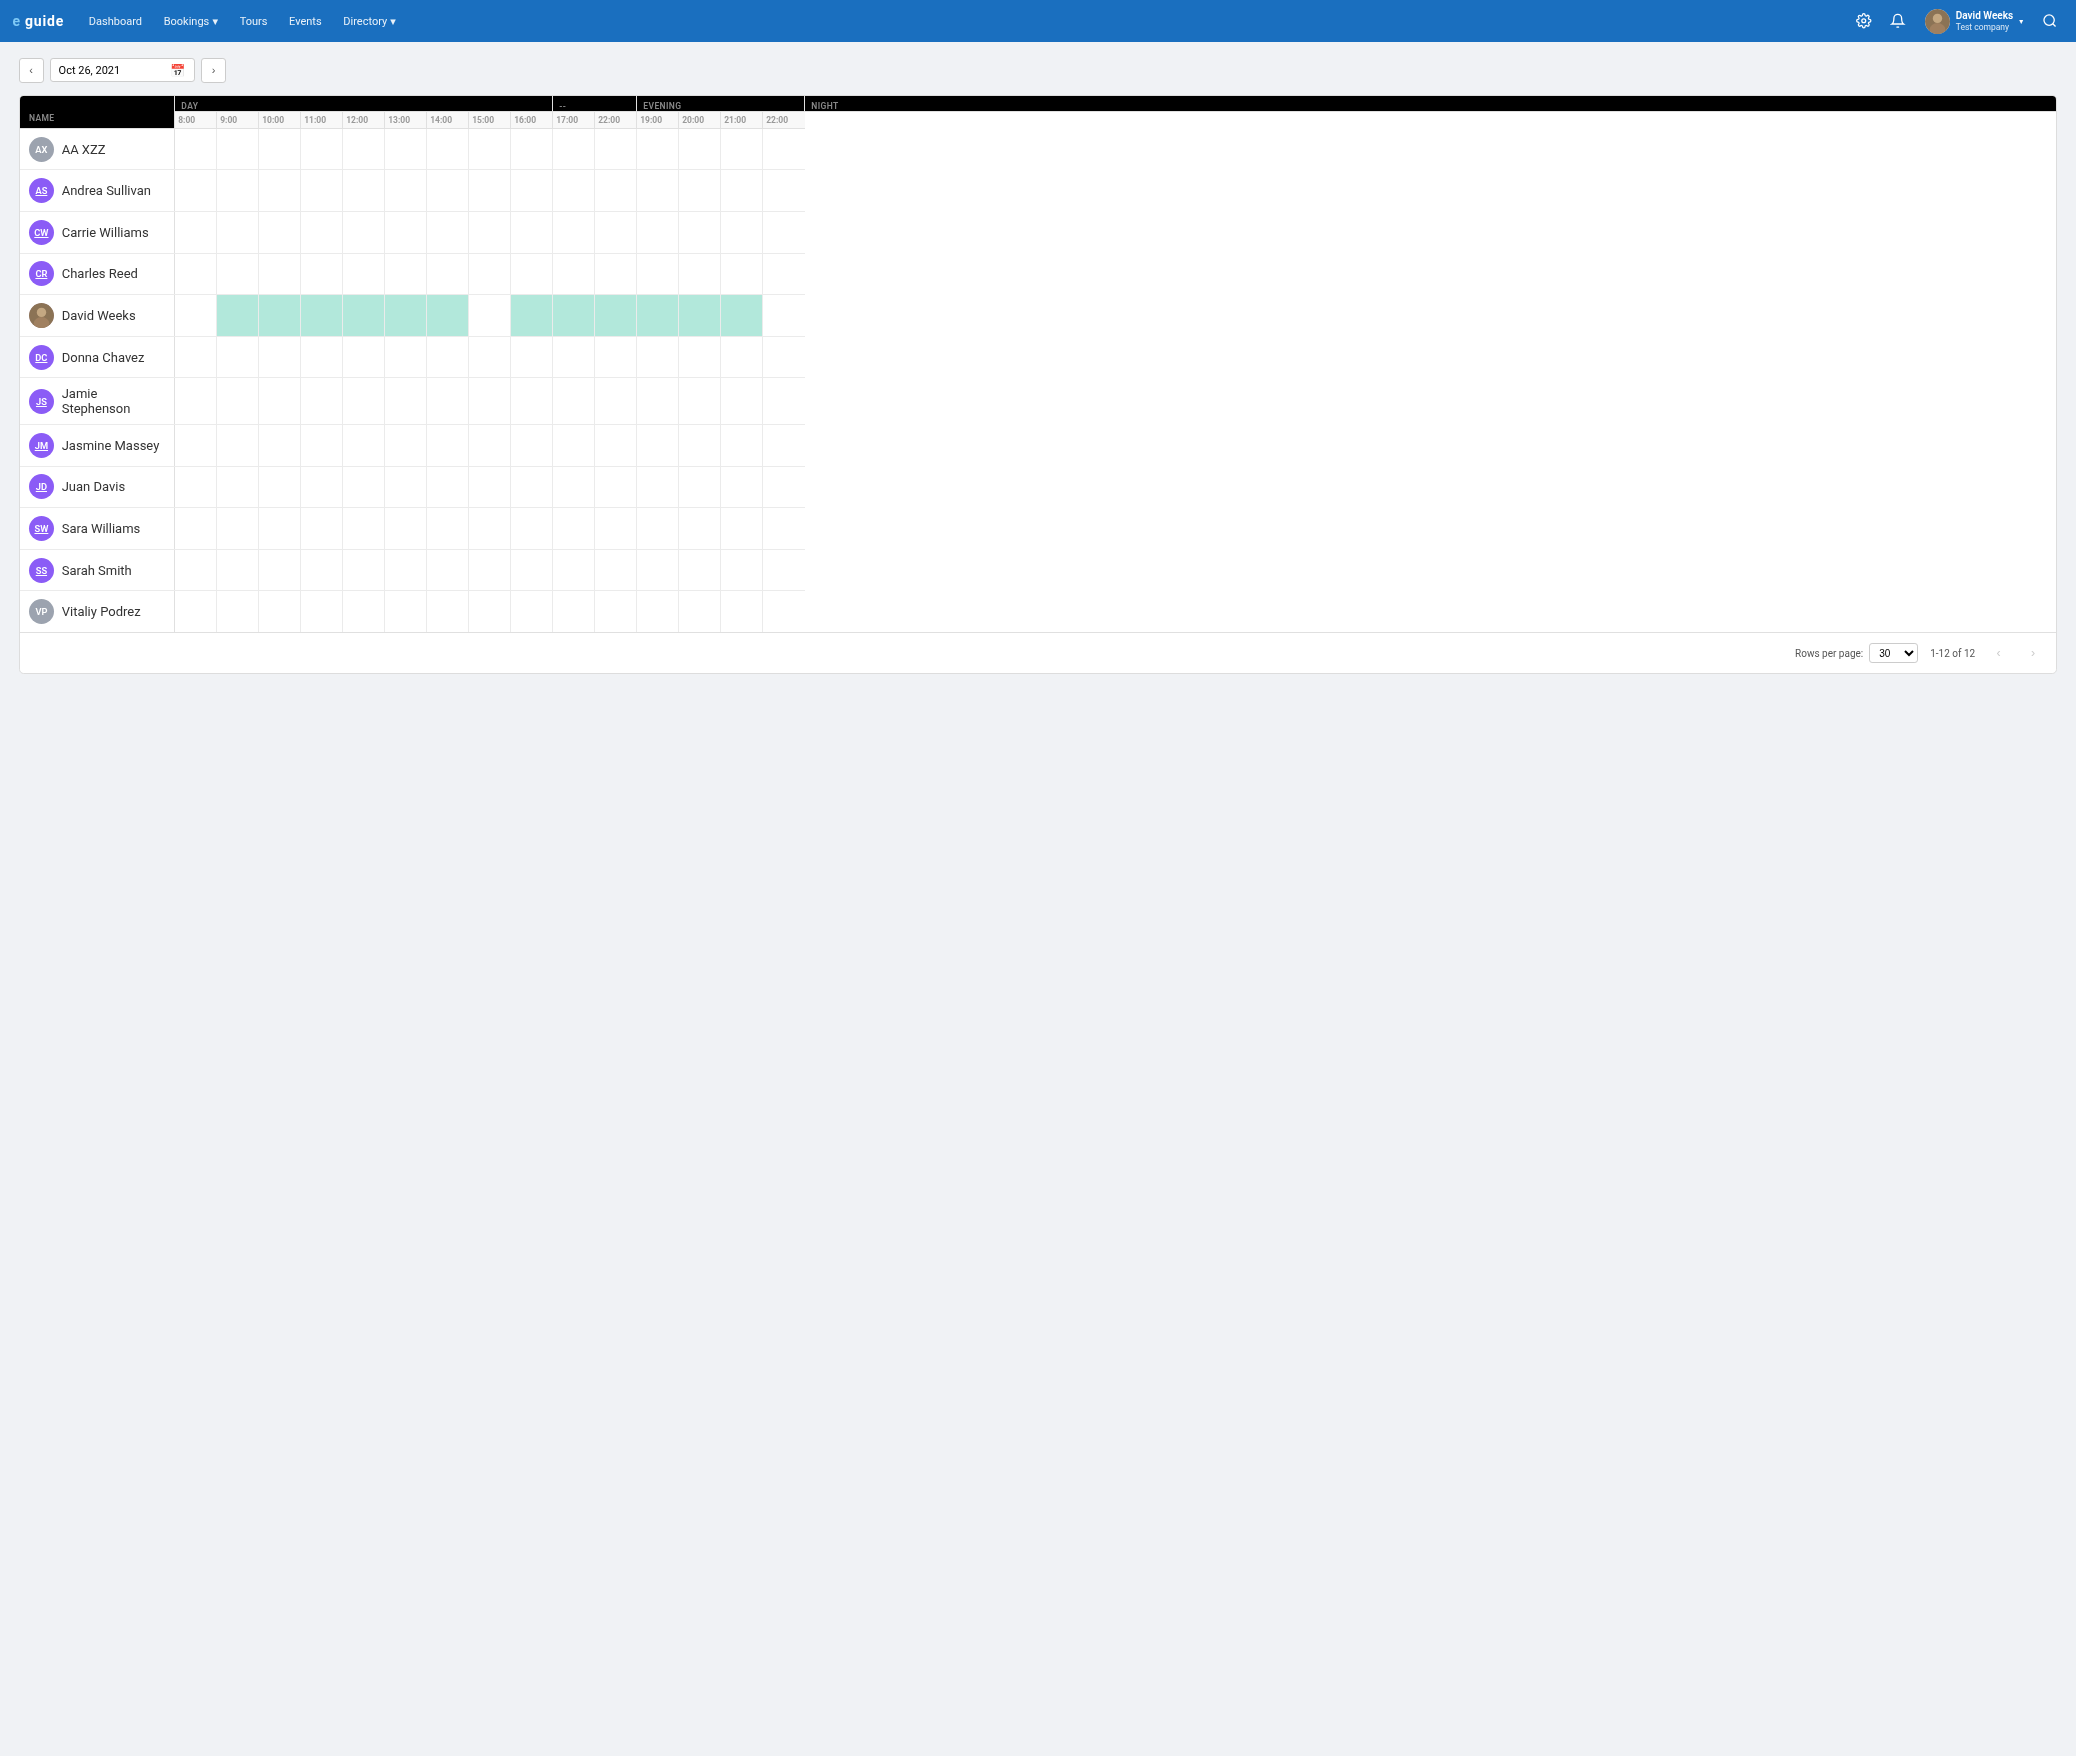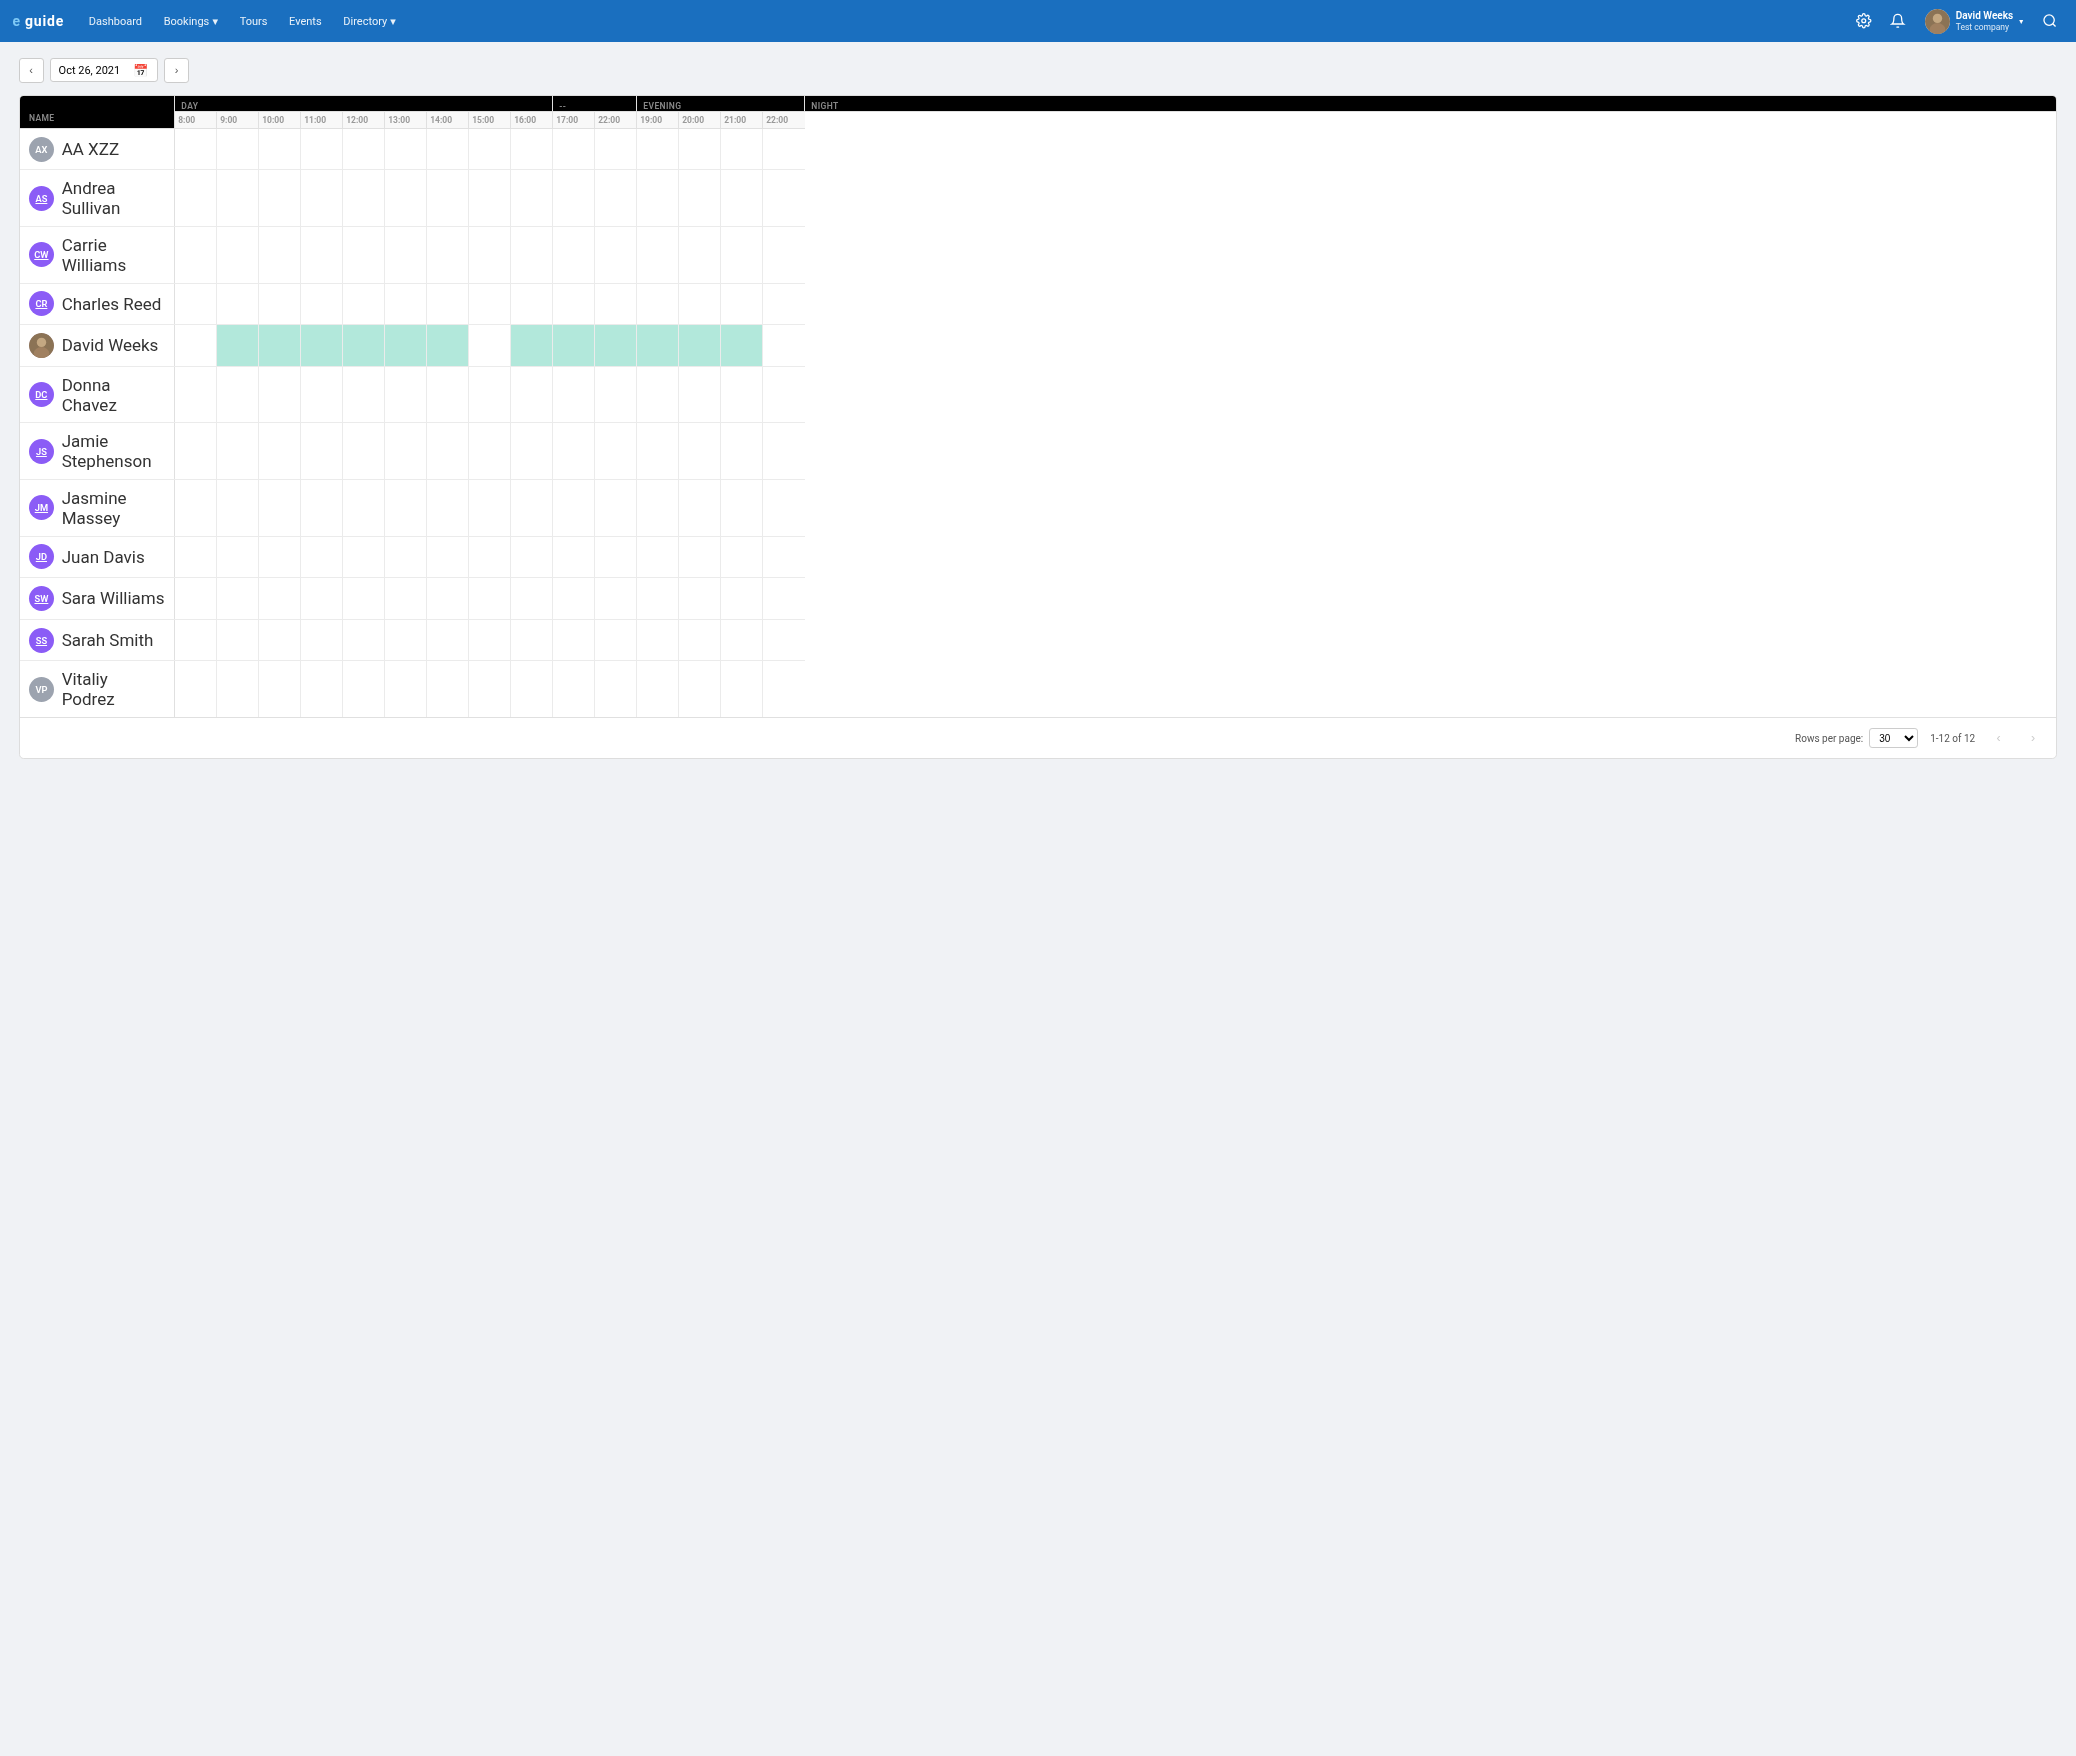--- a/index.html
+++ b/index.html
@@ -103,21 +103,21 @@
       display: flex; align-items: center; justify-content: center;
       cursor: pointer;
       font-size: 11px;
       color: #555;
     }
     .date-input {
       border: 0.8px solid #ccc;
       border-radius: 3.1px;
       padding: 3.9px 7.8px;
       font-size: 11px;
-      width: 108px;
+      width: 145px;
       display: flex; align-items: center; justify-content: space-between;
       background: white;
       cursor: pointer;
     }
     .calendar-icon { color: #888; font-size: 12.4px; }
 
     
     .table-container {
       background: white;
       border-radius: 4.7px;
@@ -201,21 +201,21 @@
     .avatar-blue { background: #8b5cf6; color: white; text-decoration: underline; }
     .avatar-gray { background: #9ca3af; color: white; }
     .avatar-photo {
       width: 25px; height: 25px;
       border-radius: 50%;
       background: #b8a0a0;
       display: flex; align-items: center; justify-content: center;
       overflow: hidden;
       flex-shrink: 0;
     }
-    .guide-name { font-size: 17px; color: #333; }
+    .guide-name { font-size: 13px; color: #333; }
 
     
     .time-cell {
       width: 42px;
       min-width: 42px;
       height: 39px;
       border-right: 0.8px solid #ebebeb;
       vertical-align: middle;
     }
     .time-cell.available {

